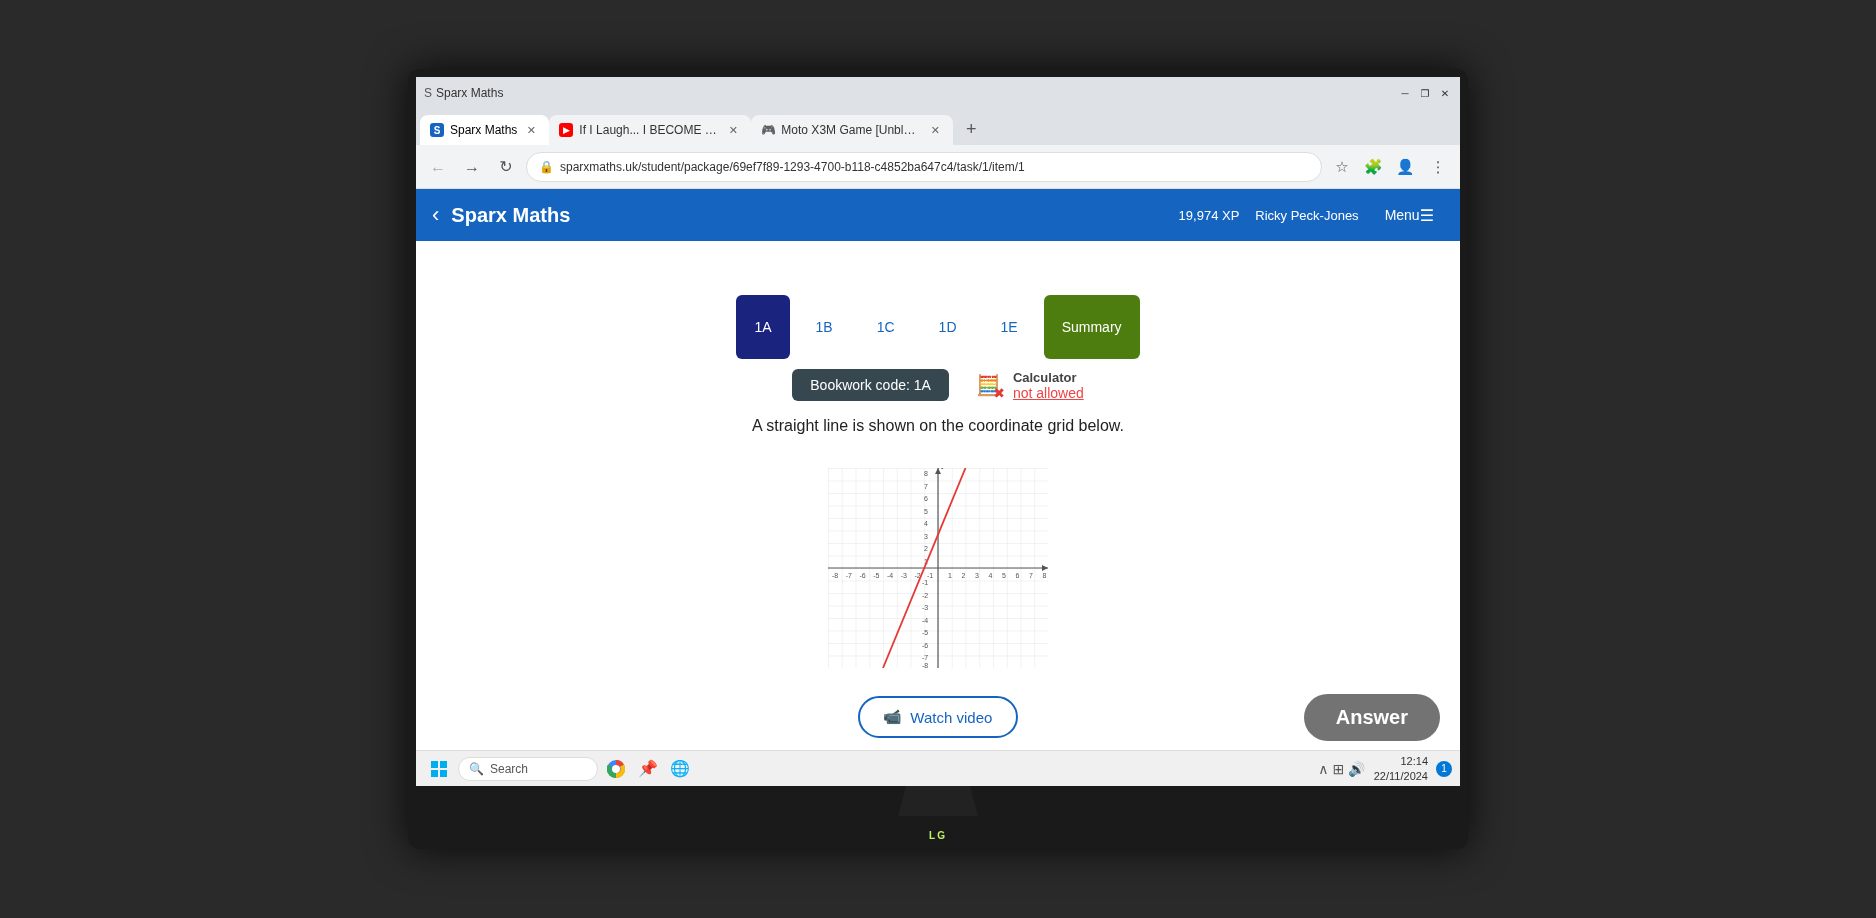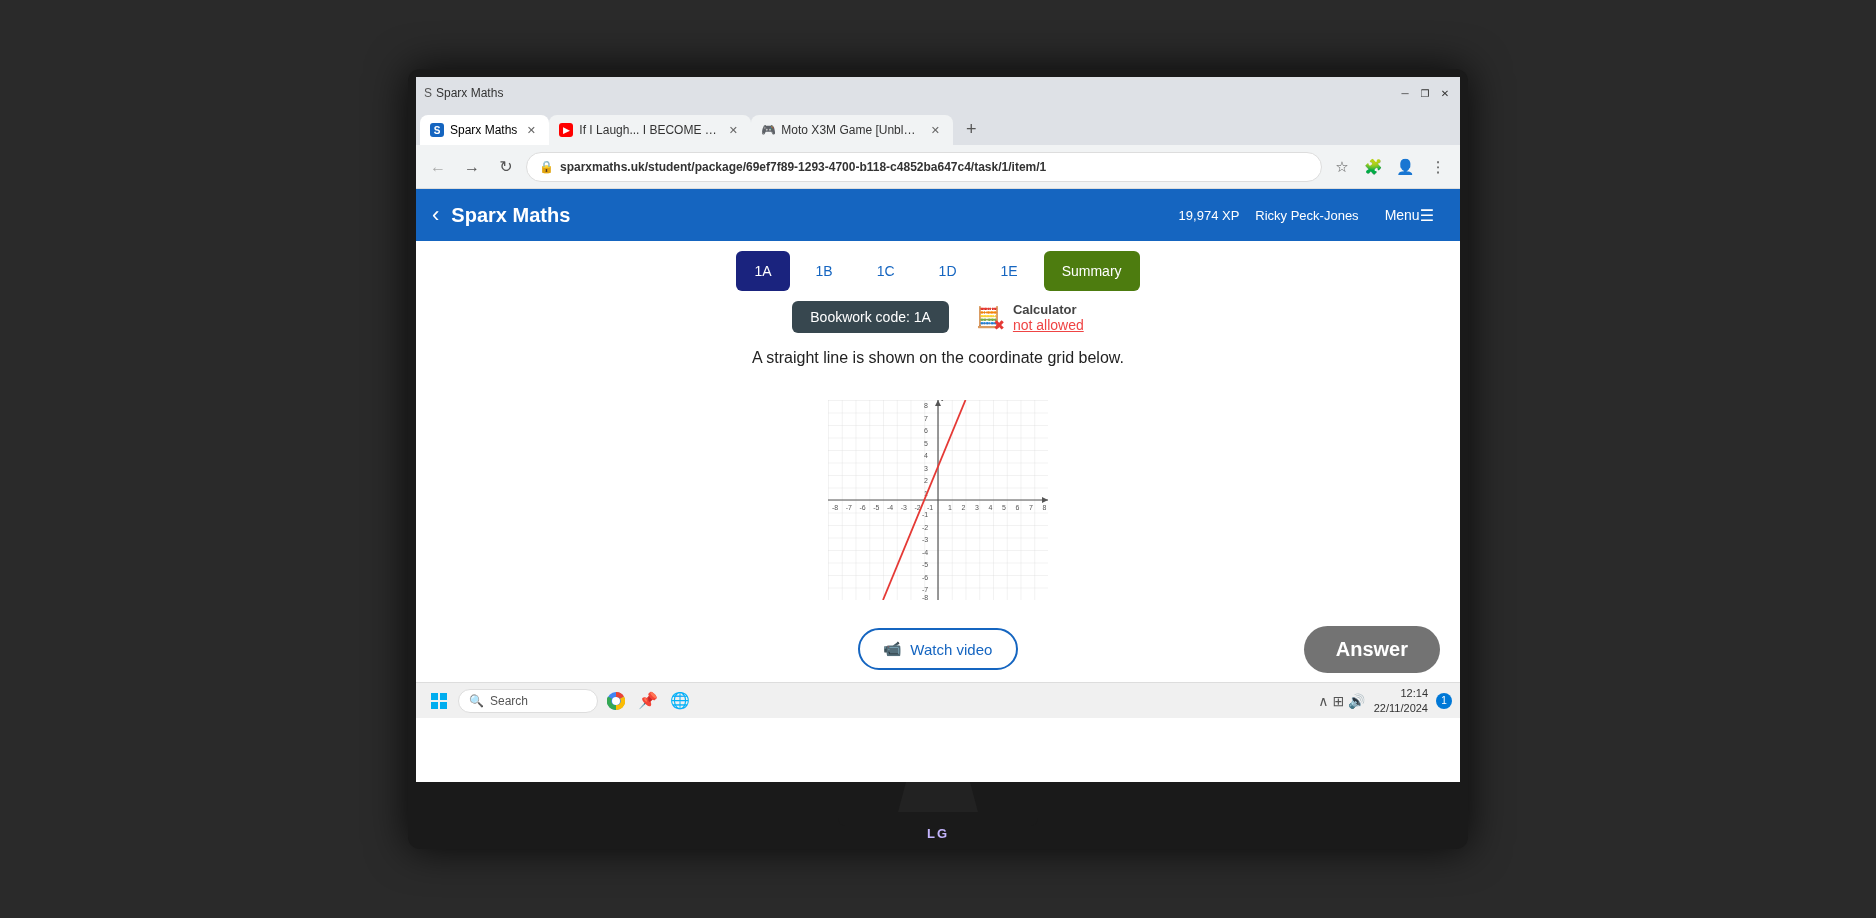--- a/index.html
+++ b/index.html
@@ -41,22 +41,22 @@
       background: #222;
       clip-path: polygon(10% 0%, 90% 0%, 100% 100%, 0% 100%);
     }
     .monitor-base {
       width: 200px;
       height: 14px;
       background: #1a1a1a;
       border-radius: 0 0 8px 8px;
     }
     .monitor-brand {
-      color: #c4b5fd;
-      font-size: 13px;
+      color: #bef264;
+      font-size: 10px;
       font-weight: bold;
       letter-spacing: 2px;
       margin-top: 0;
     }
 
     
     .browser {
       display: flex;
       flex-direction: column;
       width: 100%;
@@ -192,21 +192,20 @@
       color: #333;
       gap: 6px;
     }
     .url-icon {
       color: #555;
       font-size: 12px;
     }
     .url-text {
       font-size: 12px;
       color: #333;
-      font-weight: bold;
     }
     .addressbar-icons {
       display: flex;
       gap: 4px;
     }
     .addr-icon-btn {
       width: 28px;
       height: 28px;
       display: flex;
       align-items: center;
@@ -269,28 +268,29 @@
     .task-tabs {
       background: #fff;
       display: flex;
       align-items: center;
       justify-content: center;
       gap: 8px;
       padding: 10px 16px;
       flex-shrink: 0;
     }
     .task-tab {
-      padding: 12px 18px;
+      padding: 24px 18px;
       border-radius: 6px;
       font-size: 14px;
       font-weight: 500;
       cursor: pointer;
       border: none;
       color: #1565c0;
       background: transparent;
+      margin-top: 44px;
     }
     .task-tab.active {
       background: #1a237e;
       color: #fff;
     }
     .task-tab.summary {
       background: #4d7c0f;
       color: #fff;
     }
 

